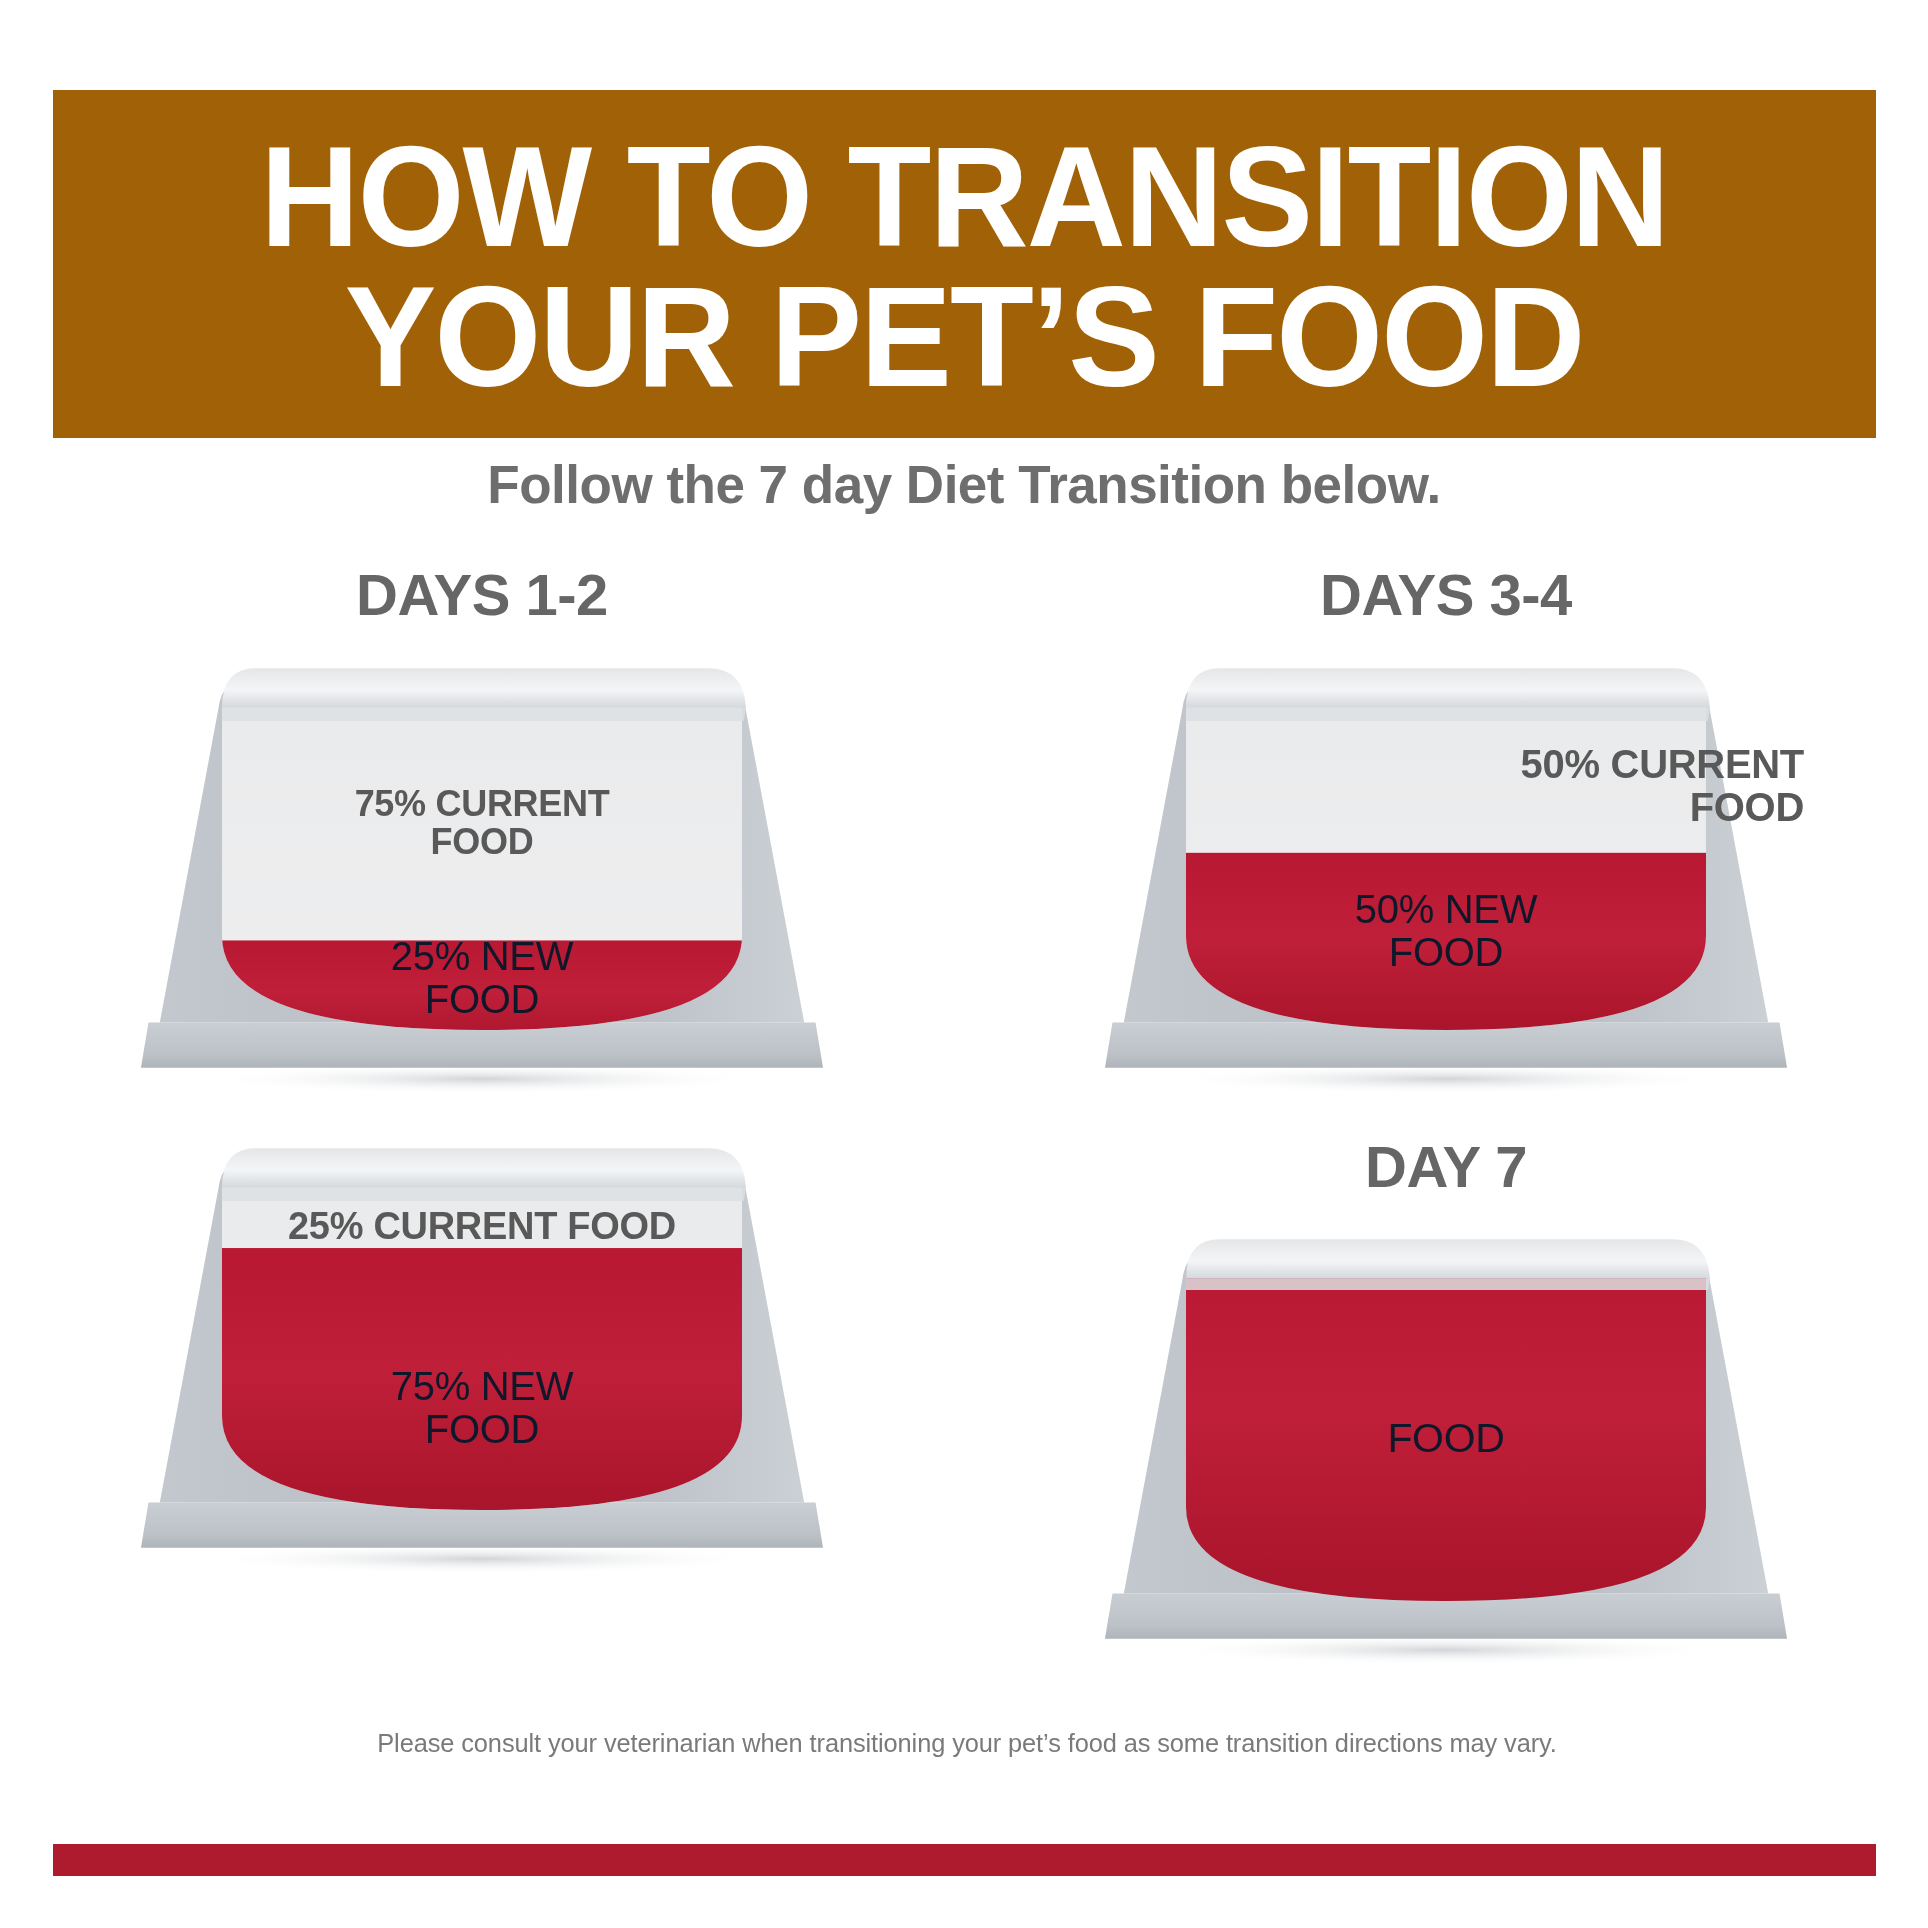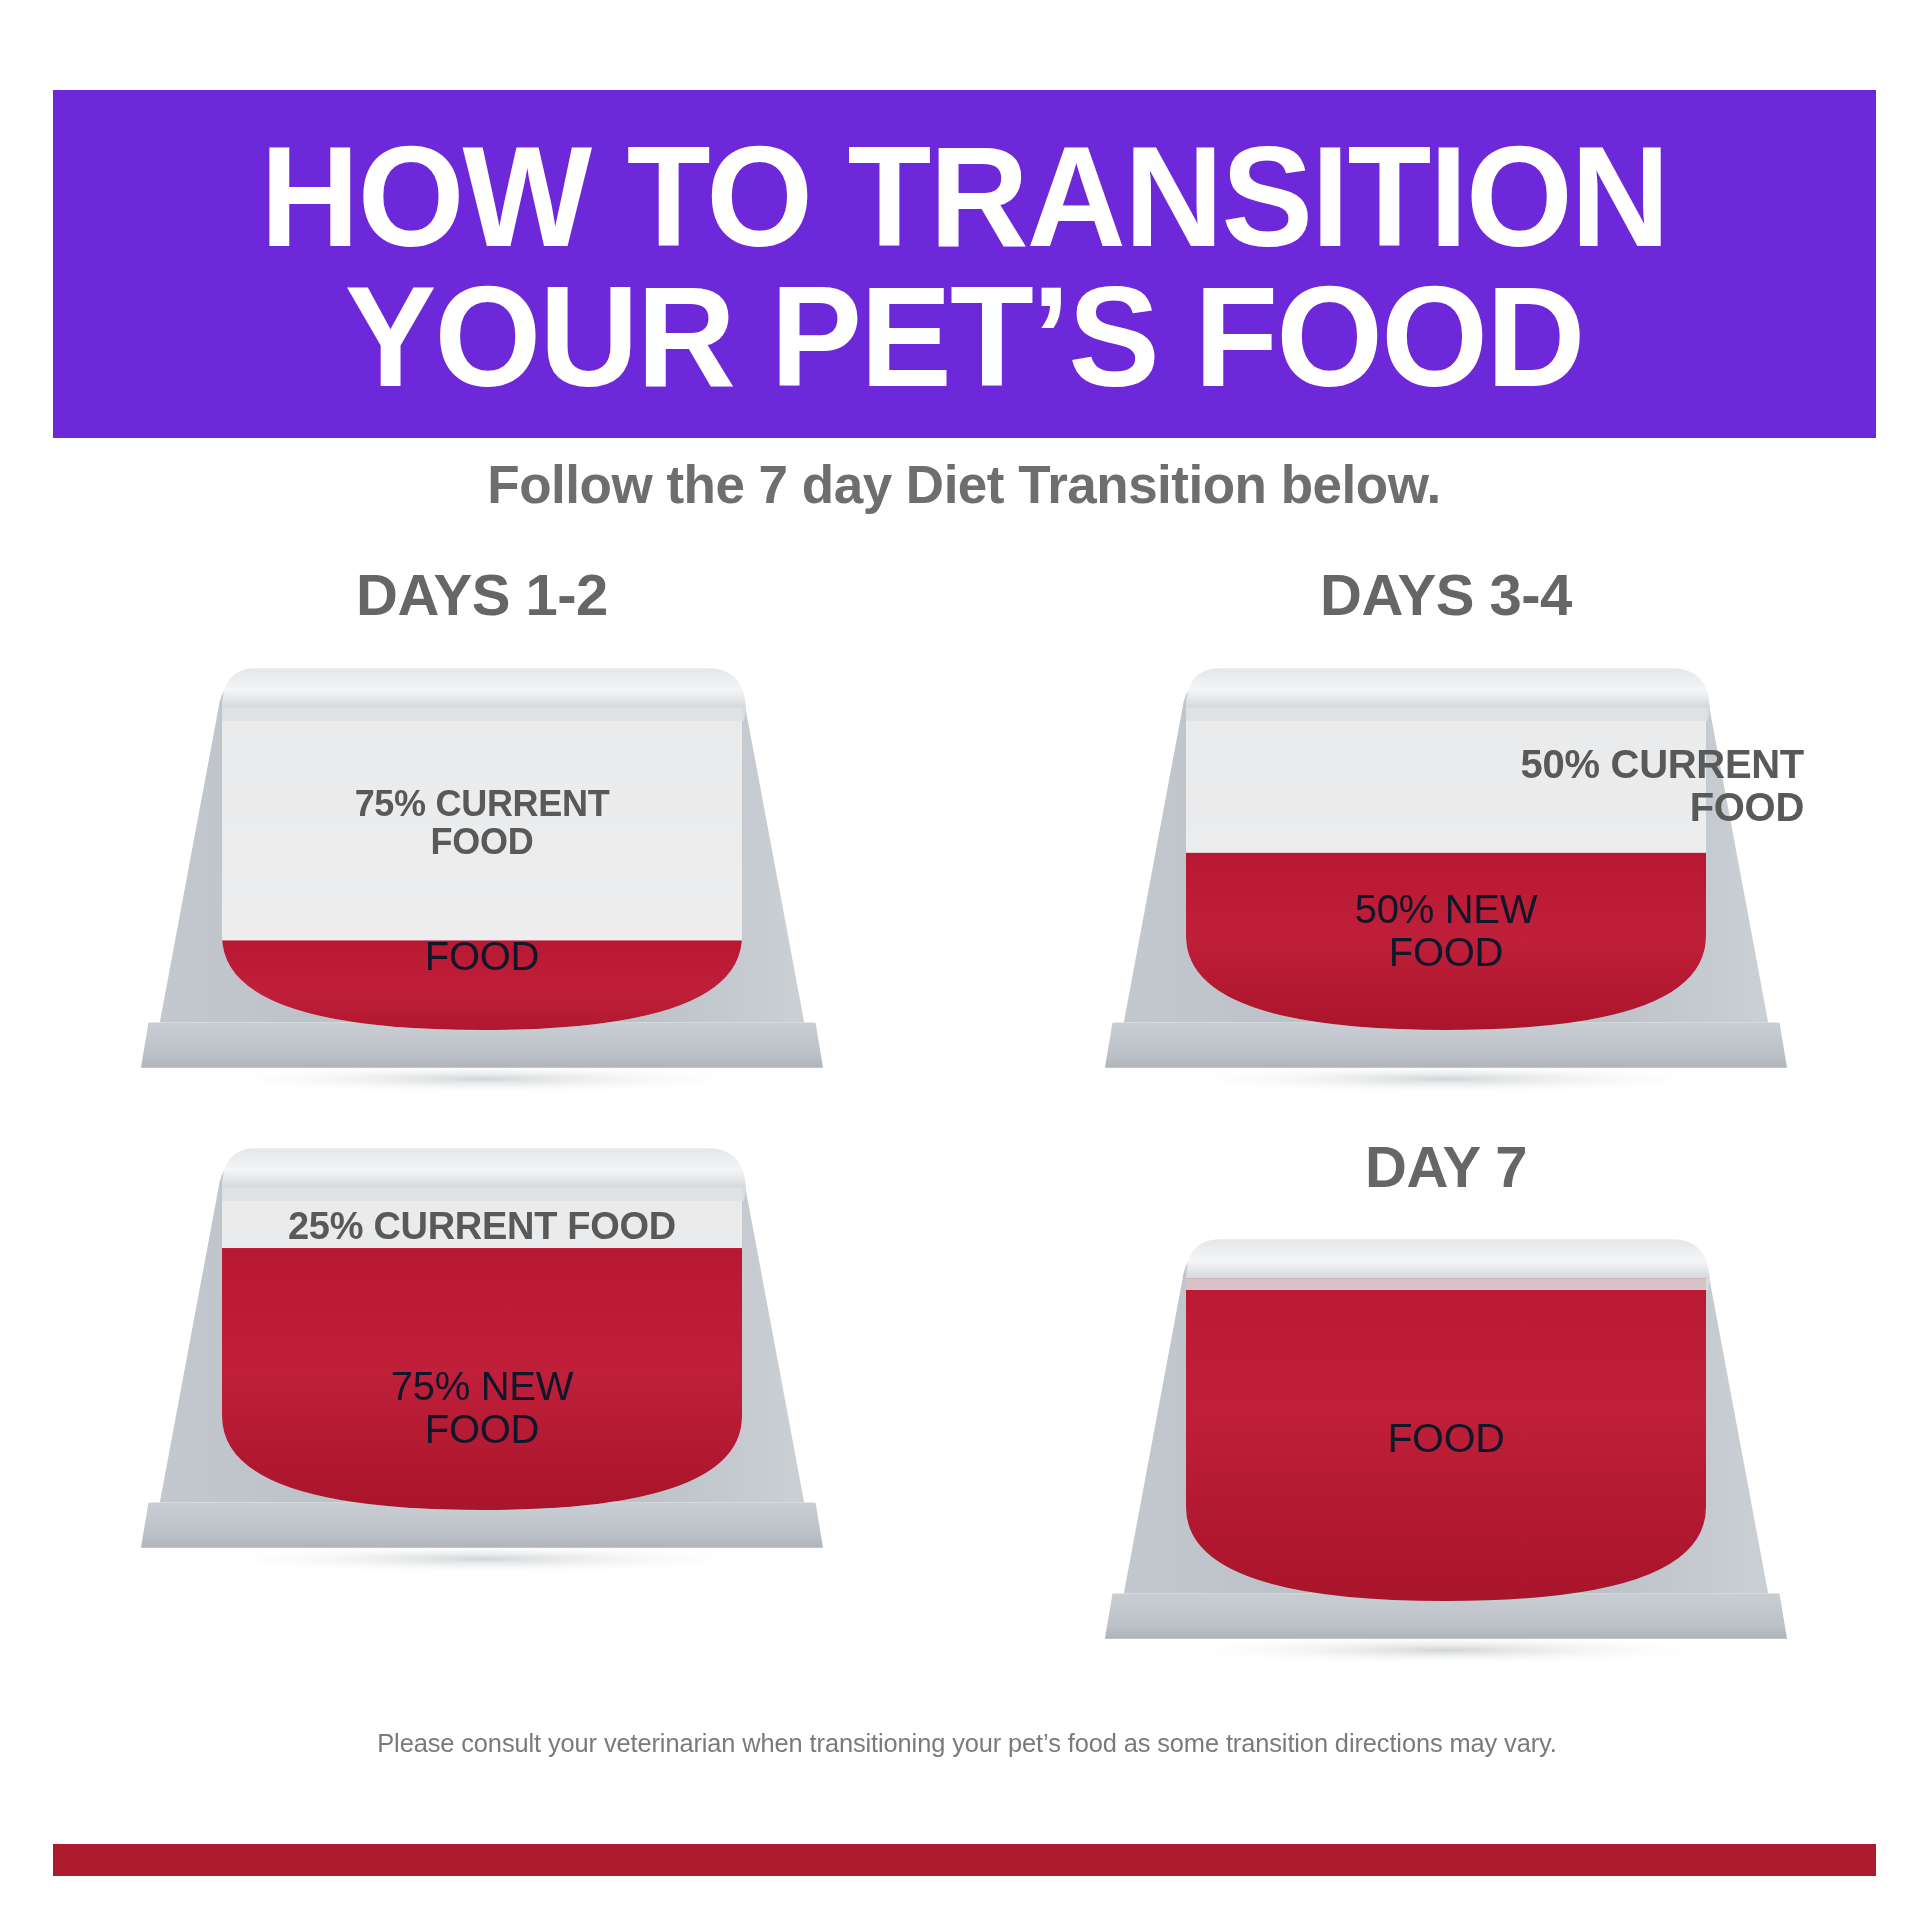--- a/index.html
+++ b/index.html
@@ -13,21 +13,21 @@
     width:1928px; height:1928px;
     background:#ffffff;
     overflow:hidden;
   }
 
   
   .banner {
     position:absolute;
     left:53px; top:90px;
     width:1823px; height:348px;
-    background:#6d28d9;
+    background:#a16207;
     display:flex;
     flex-direction:column;
     align-items:center;
     justify-content:center;
     padding-top:5.6px;
   }
   .banner-line {
     color:#ffffff;
     font-family:"Liberation Sans", sans-serif;
     font-weight:bold;
@@ -199,20 +199,21 @@
           </g>
 
           <path d="M140,16 L620,16 Q658,16 660,58 L104,58 Q104,16 140,16 Z" fill="url(#g-rim1)"></path>
           <path d="M104,58 L660,58 L658,72 L104,72 Z" fill="#DDE0E3" opacity="0.85"></path>
         </svg>
         <div class="bowl-text t-current">
           <span>75% CURRENT</span>
           <span>FOOD</span>
         </div>
         <div class="bowl-text t-new">
+          <span>25% NEW</span>
           <span>FOOD</span>
         </div>
       </div>
     </div>
 
     <div class="cell">
       <div class="day-label">DAYS 3-4</div>
       <div class="bowl-wrap b2">
         <svg viewBox="0 0 760 470" xmlns="http://www.w3.org/2000/svg">
           <defs>

